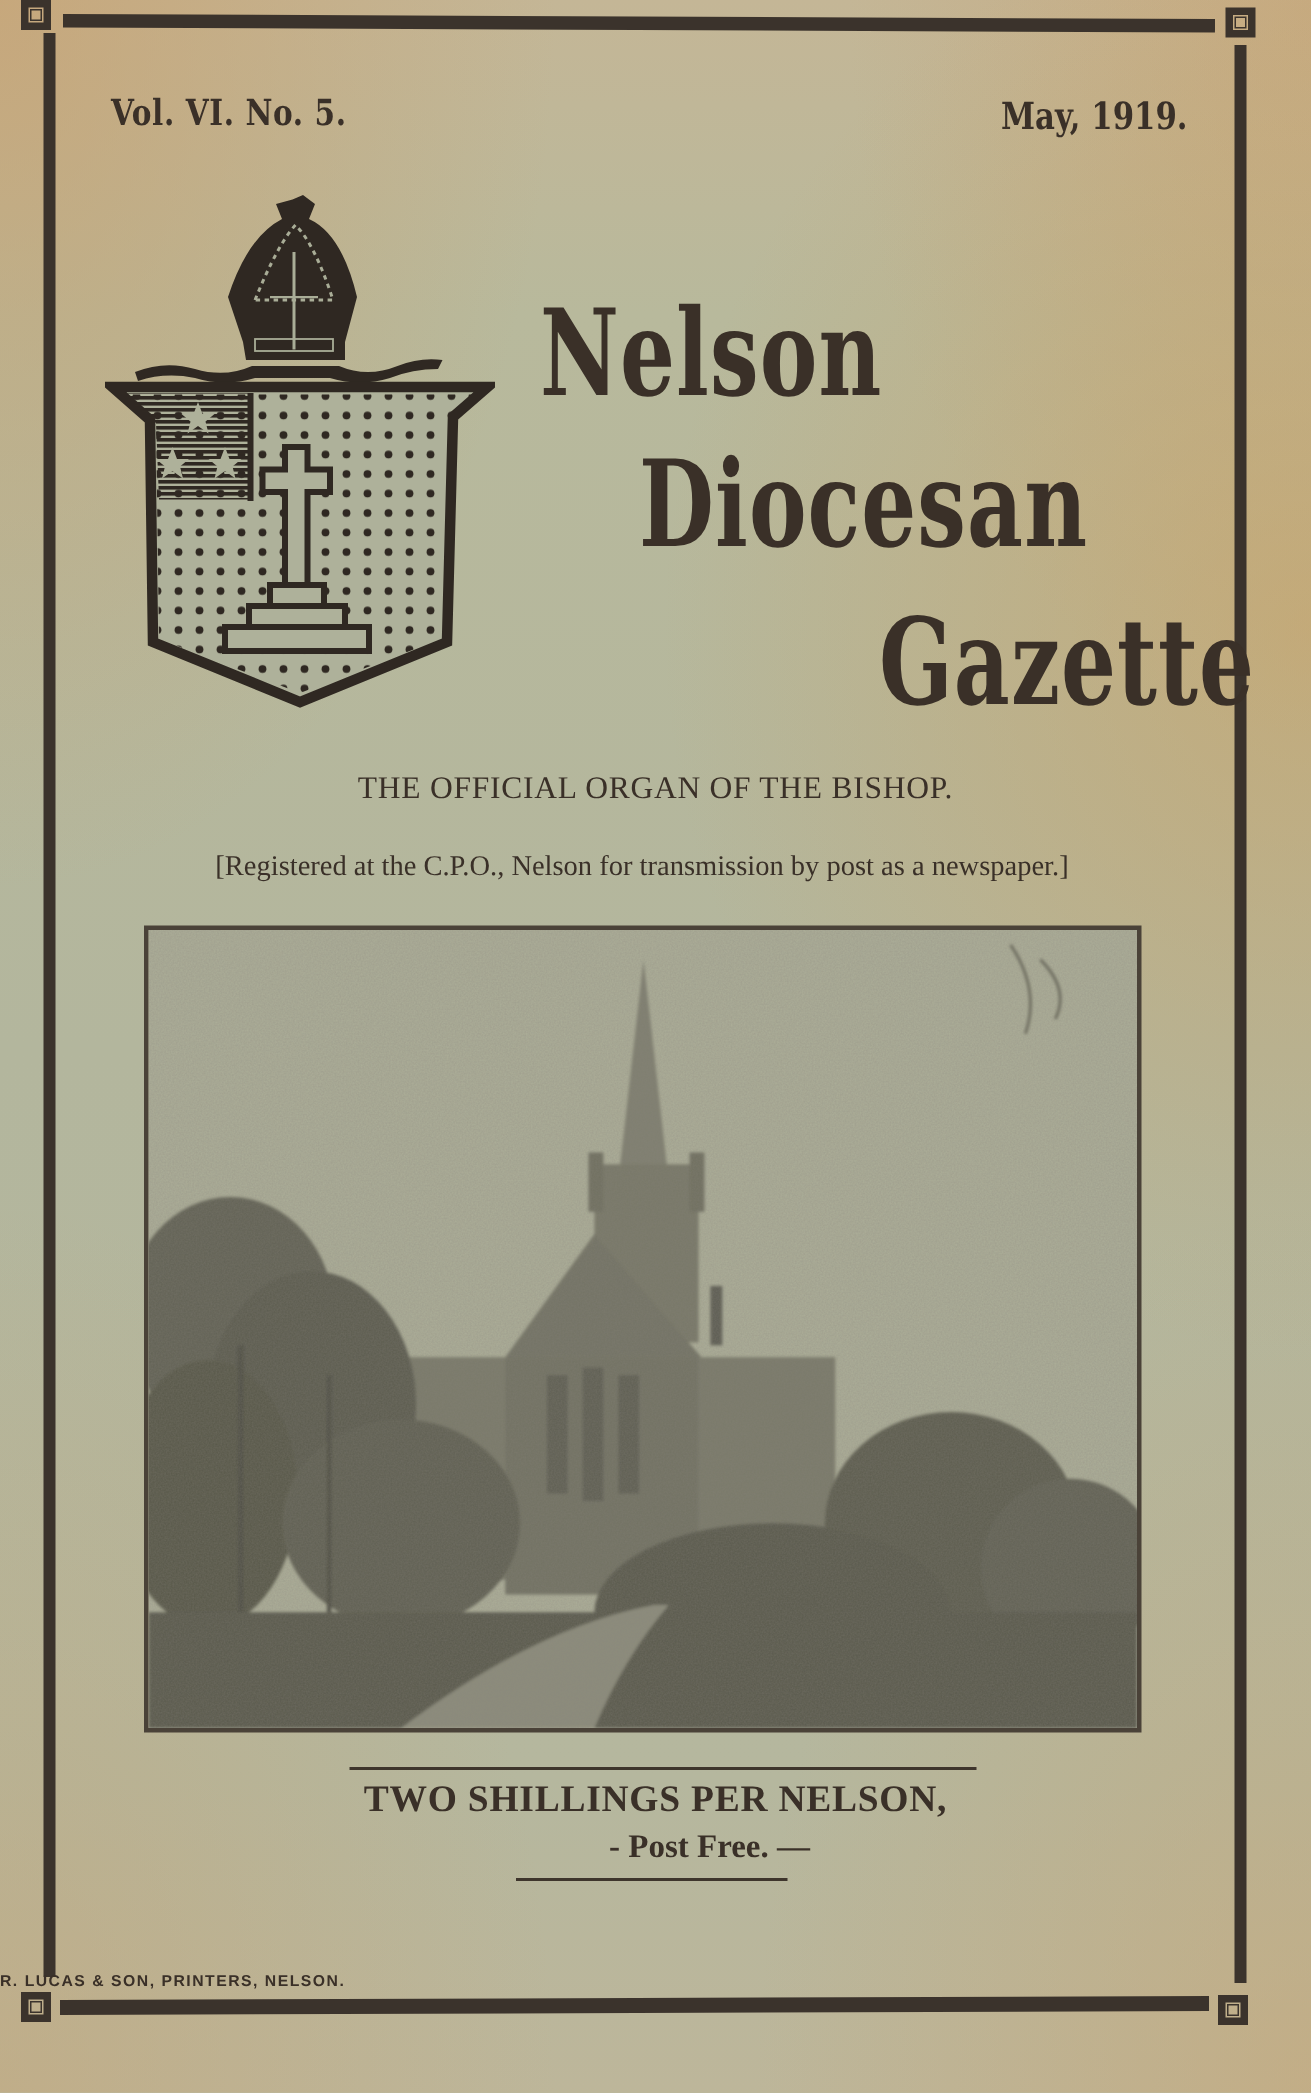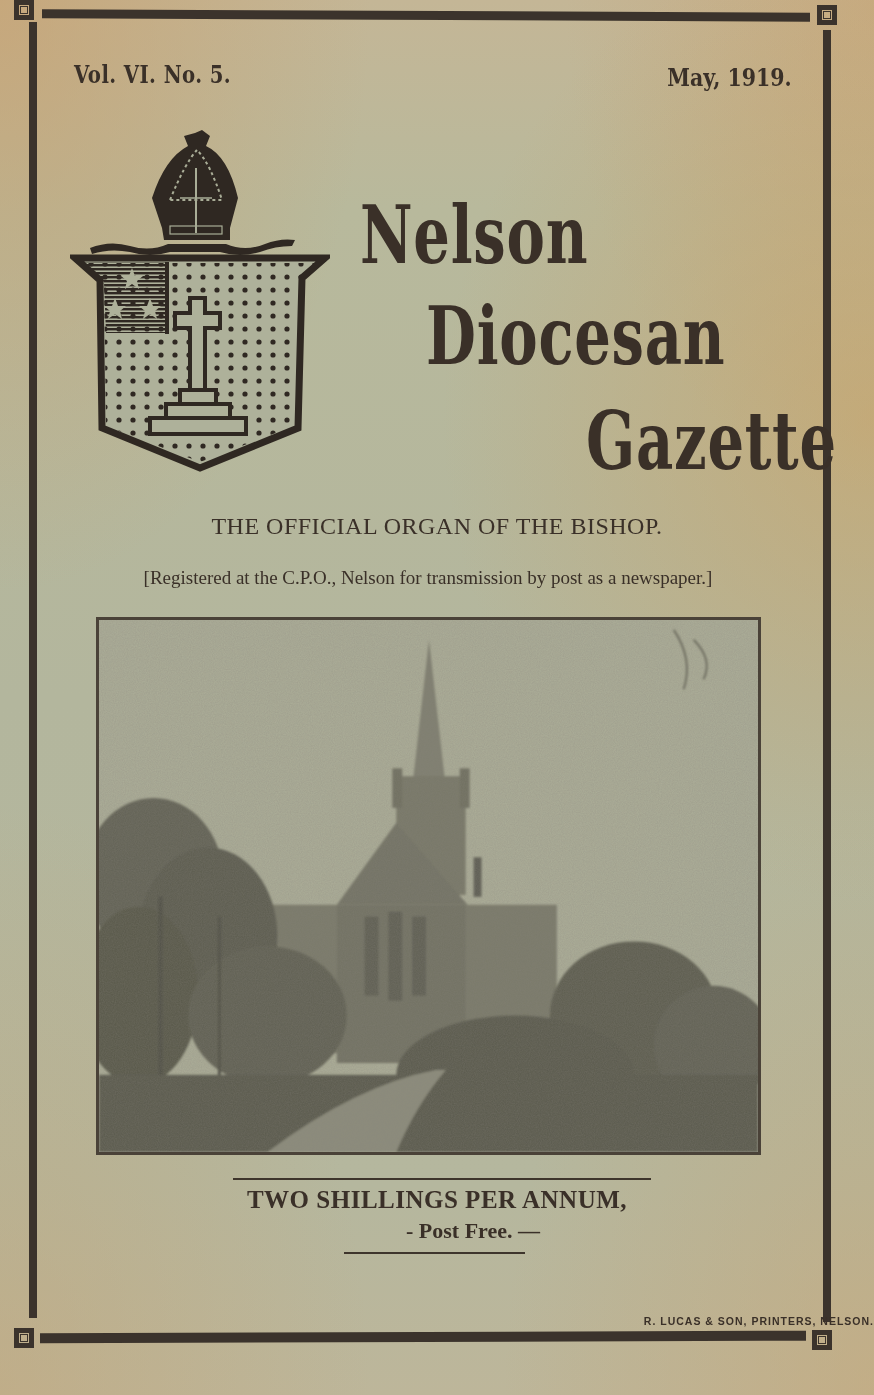--- a/index.html
+++ b/index.html
@@ -61,21 +61,21 @@
     }
     .t1 { left: 360px; top: 195px; }
     .t2 { left: 426px; top: 296px; }
     .t3 { left: 586px; top: 401px; }
 
     
     .arms { position: absolute; left: 70px; top: 128px; width: 260px; height: 345px; }
 
     .subtitle {
       position: absolute; top: 513px; left: 0; width: 874px; text-align: center;
-      font-family: "Liberation Serif", serif; font-size: 24px; letter-spacing: 0.5px;
+      font-family: "Liberation Serif", serif; font-size: 21px; letter-spacing: 0.5px;
       color: #3a3028;
     }
     .registered {
       position: absolute; top: 567px; left: 0; width: 856px; text-align: center;
       font-family: "Liberation Serif", serif; font-size: 19px; color: #3a3028;
     }
 
     
     .photo {
       position: absolute; left: 96px; top: 617px; width: 665px; height: 538px;
@@ -98,21 +98,21 @@
       position: absolute; top: 1218px; left: 0; width: 874px; text-align: center;
       font-family: "Liberation Serif", serif; font-weight: bold; font-size: 22px;
       color: #3a3028;
       margin-left: 36px;
     }
     .price-rule-bottom {
       position: absolute; left: 344px; top: 1252px; width: 181px; height: 2px; background: #3e352c;
     }
 
     .printer {
-      position: absolute; top: 1315px; left: 0; width: 874px; text-align: right;
+      position: absolute; top: 1315px; left: 0; width: 874px; text-align: left;
       font-family: "Liberation Sans", sans-serif; font-weight: bold; font-size: 10.5px;
       letter-spacing: 1px; color: #3a3028;
     }
   </style>
 </head>
 <body>
 
 <div class="rule rule-top"></div>
 <div class="rule rule-bottom"></div>
 <div class="rule rule-left"></div>
@@ -218,17 +218,17 @@
       <rect x="0" y="460" width="665" height="78" fill="#5a5a4d"></rect>
       <path d="M170 538 Q260 470 340 455 L350 455 Q320 490 300 538 Z" fill="#8c8c7b"></path>
 
       <path d="M580 10 Q600 40 590 70 M600 20 Q620 40 610 60" stroke="#6a6a5c" stroke-width="2" fill="none"></path>
     </g>
     <rect width="665" height="538" filter="url(#grain)" fill="#ffffff"></rect>
   </svg>
 </div>
 
 <div class="price-rule-top"></div>
-<div class="price">TWO SHILLINGS PER ANNUM,</div>
+<div class="price">TWO SHILLINGS PER NELSON,</div>
 <div class="postfree">- Post Free. —</div>
 <div class="price-rule-bottom"></div>
 
 <div class="printer">R. LUCAS &amp; SON, PRINTERS, NELSON.</div>
 
 </body></html>

